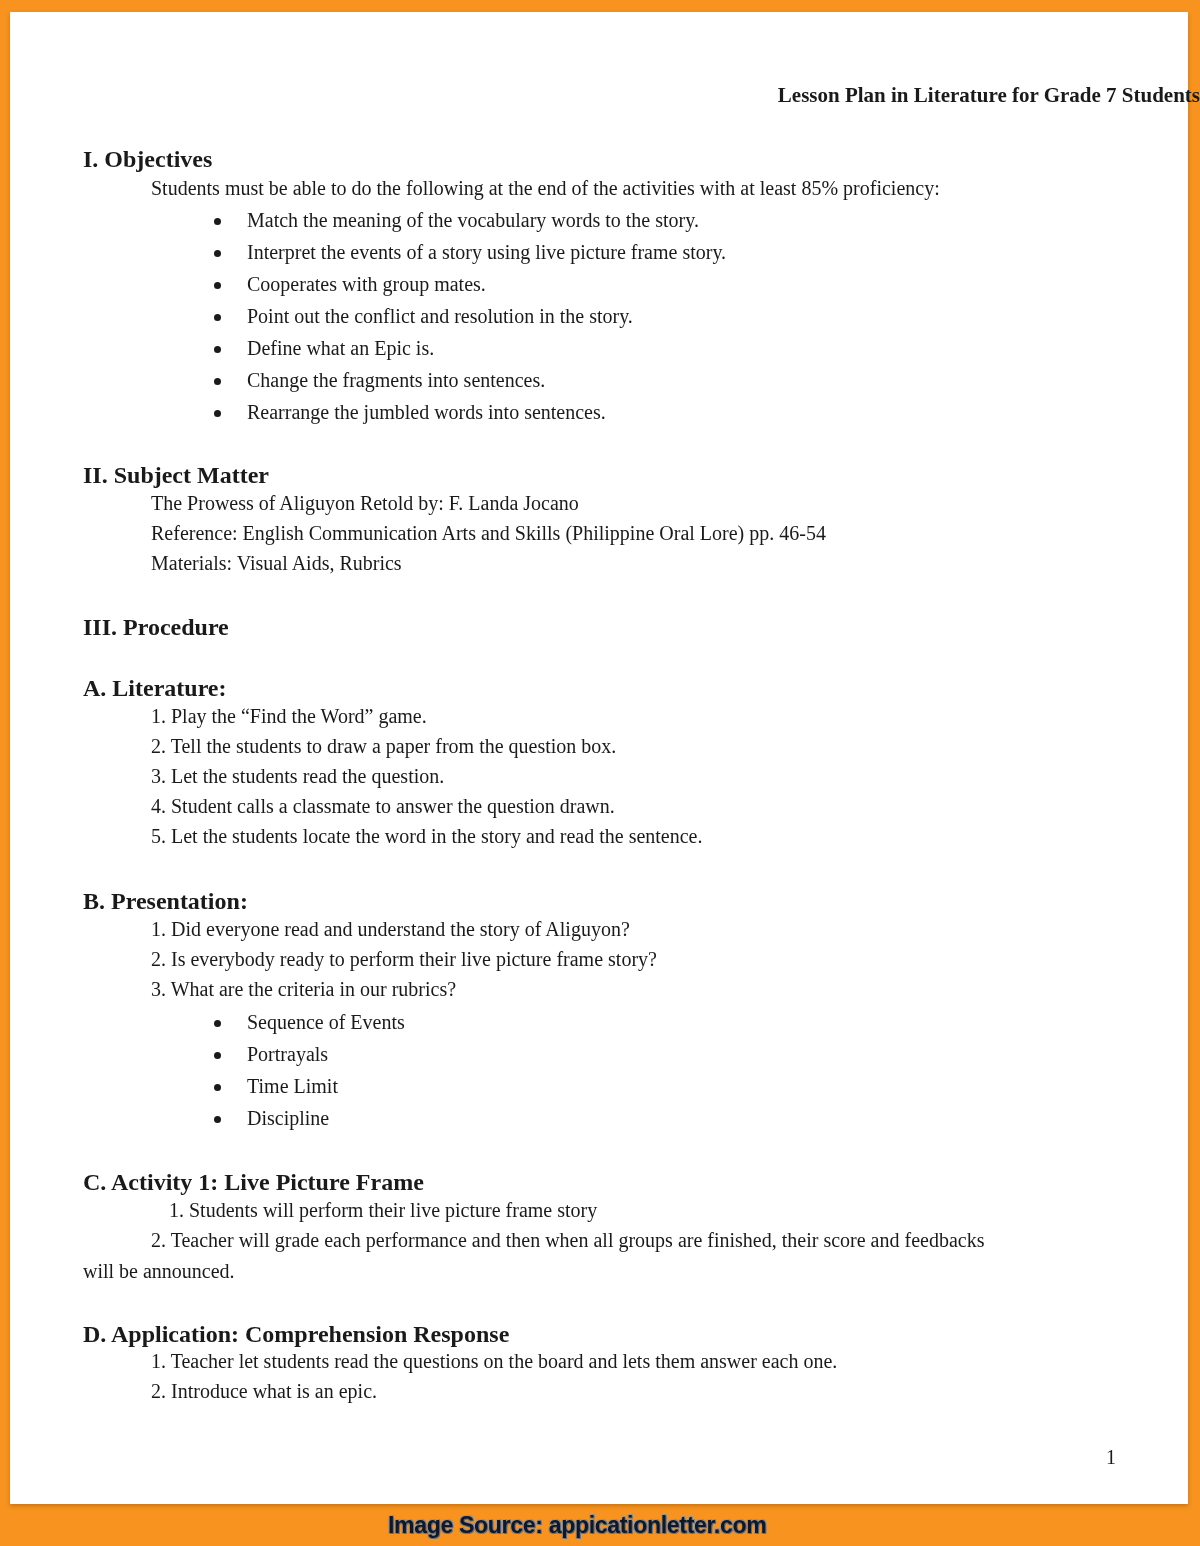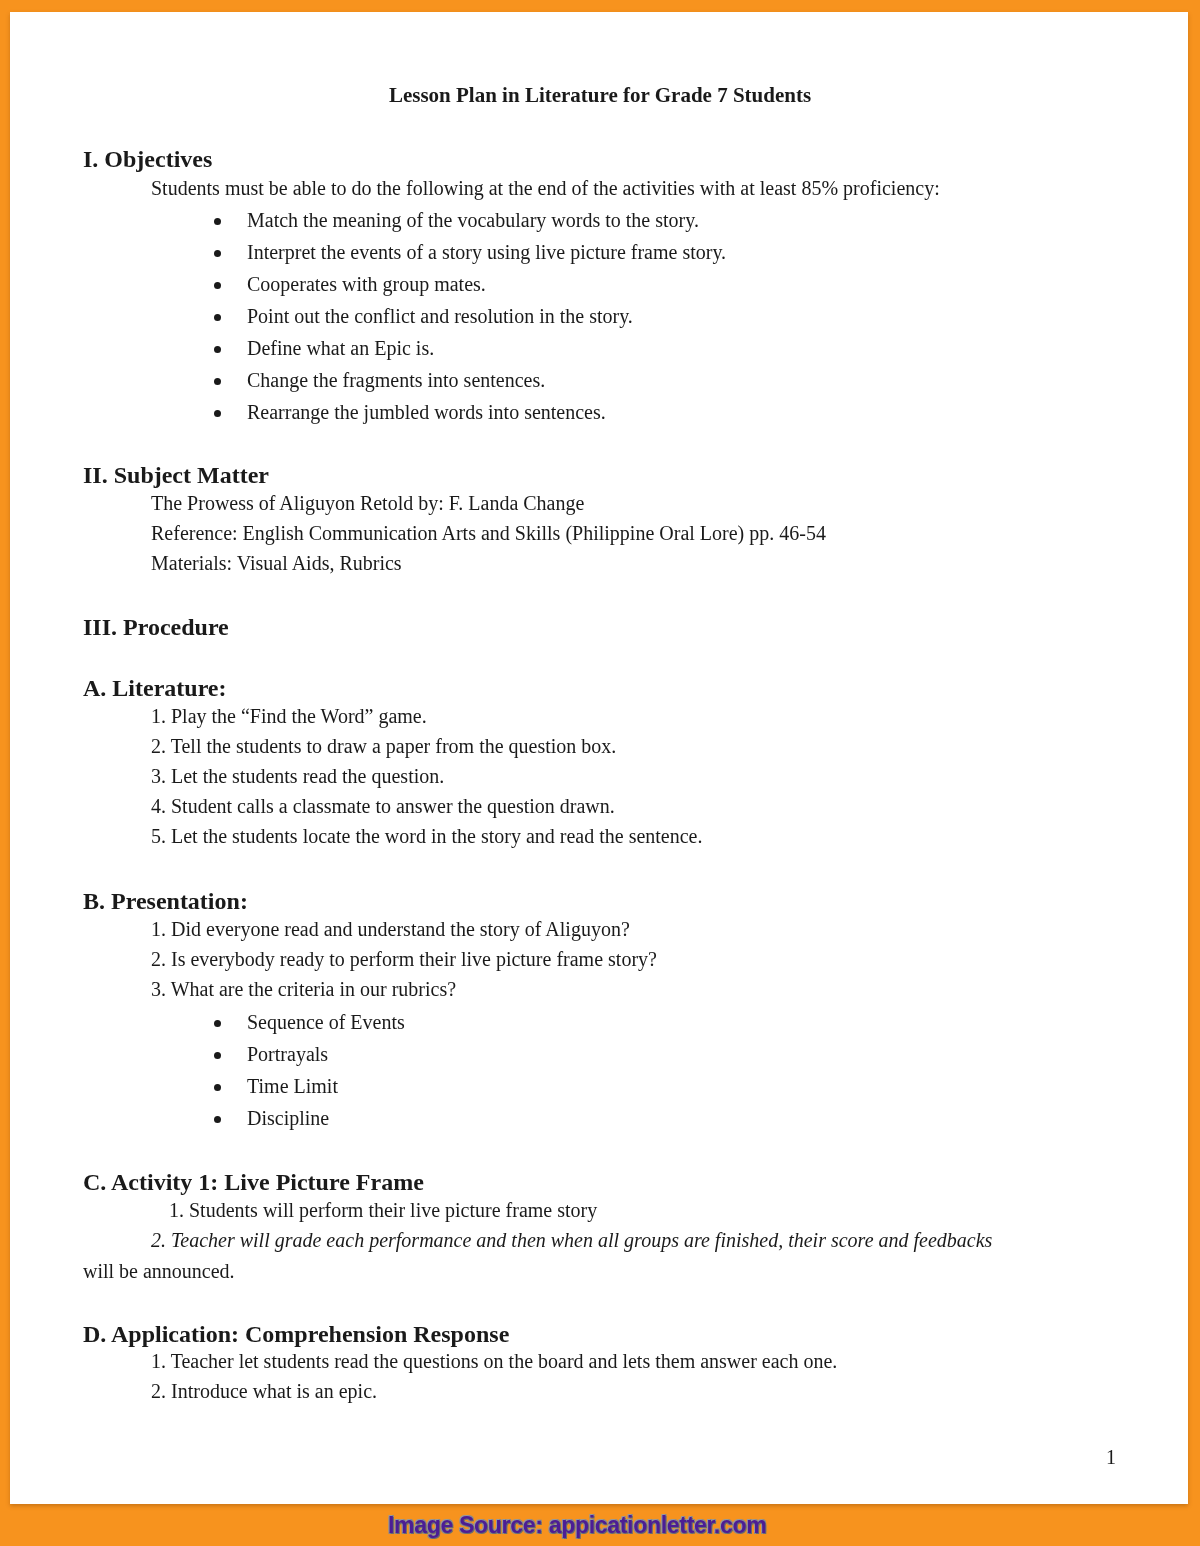--- a/index.html
+++ b/index.html
@@ -13,35 +13,35 @@
     }
     .page {
       position: absolute;
       left: 10px; top: 12px;
       width: 1178px; height: 1492px;
       background: #ffffff;
       box-shadow: 0 2px 4px rgba(120,60,0,0.35);
     }
     .title {
       position: absolute; top: 83px; left: 0; width: 1200px;
-      text-align: center; font-weight: bold; font-size: 21px;
+      text-align: right; font-weight: bold; font-size: 21px;
     }
     .abs { position: absolute; font-size: 20px; white-space: nowrap; }
     .h { font-weight: bold; font-size: 24px; text-align: center; }
     .bullet-row { position: absolute; font-size: 20px; white-space: nowrap; }
     .bullet-dot {
       position: absolute; left: 0; top: 9px;
       width: 7px; height: 7px; background: #1a1a1a; border-radius: 50%;
     }
     .bullet-text { position: absolute; left: 33px; top: 0; }
     .page-num { position: absolute; left: 1106px; top: 1446px; font-size: 20px; }
     .watermark {
       position: absolute; left: 388px; top: 1512px;
       font-family: "Liberation Sans", "DejaVu Sans", sans-serif;
-      font-weight: bold; font-size: 23px; color: #4c1d95;
+      font-weight: bold; font-size: 23px; color: #0f172a;
       letter-spacing: -0.3px;
       text-shadow: 1px 1px 0 #6b6b6b, -1px -1px 0 #9a9a9a, 1px -1px 0 #8a8a8a, -1px 1px 0 #8a8a8a;
     }
   </style>
 </head>
 <body>
 
 <div class="page"></div>
 
 <div class="title">Lesson Plan in Literature for Grade 7 Students</div>
@@ -72,21 +72,21 @@
 <div class="bullet-row" style="left:214px; top:369px;">
   <span class="bullet-dot"></span>
   <span class="bullet-text">Change the fragments into sentences.</span>
 </div>
 <div class="bullet-row" style="left:214px; top:401px;">
   <span class="bullet-dot"></span>
   <span class="bullet-text">Rearrange the jumbled words into sentences.</span>
 </div>
 
 <div class="abs h" style="left:83px; top:462px;">II. Subject Matter</div>
-<div class="abs" style="left:151px; top:492px;">The Prowess of Aliguyon Retold by: F. Landa Change</div>
+<div class="abs" style="left:151px; top:492px;">The Prowess of Aliguyon Retold by: F. Landa Jocano</div>
 <div class="abs" style="left:151px; top:522px;">Reference: English Communication Arts and Skills (Philippine Oral Lore) pp. 46-54</div>
 <div class="abs" style="left:151px; top:552px;">Materials: Visual Aids, Rubrics</div>
 
 <div class="abs h" style="left:83px; top:614px;">III. Procedure</div>
 
 <div class="abs h" style="left:83px; top:675px;">A. Literature:</div>
 <div class="abs" style="left:151px; top:705px;">1. Play the “Find the Word” game.</div>
 <div class="abs" style="left:151px; top:735px;">2. Tell the students to draw a paper from the question box.</div>
 <div class="abs" style="left:151px; top:765px;">3. Let the students read the question.</div>
 <div class="abs" style="left:151px; top:795px;">4. Student calls a classmate to answer the question drawn.</div>
@@ -109,21 +109,21 @@
   <span class="bullet-dot"></span>
   <span class="bullet-text">Time Limit</span>
 </div>
 <div class="bullet-row" style="left:214px; top:1107px;">
   <span class="bullet-dot"></span>
   <span class="bullet-text">Discipline</span>
 </div>
 
 <div class="abs h" style="left:83px; top:1169px;">C. Activity 1: Live Picture Frame</div>
 <div class="abs" style="left:169px; top:1199px;">1. Students will perform their live picture frame story</div>
-<div class="abs" style="left:151px; top:1229px;font-style:italic;">2. Teacher will grade each performance and then when all groups are finished, their score and feedbacks</div>
+<div class="abs" style="left:151px; top:1229px;">2. Teacher will grade each performance and then when all groups are finished, their score and feedbacks</div>
 <div class="abs" style="left:83px; top:1260px;">will be announced.</div>
 
 <div class="abs h" style="left:83px; top:1321px;">D. Application: Comprehension Response</div>
 <div class="abs" style="left:151px; top:1350px;">1. Teacher let students read the questions on the board and lets them answer each one.</div>
 <div class="abs" style="left:151px; top:1380px;">2. Introduce what is an epic.</div>
 
 <div class="page-num">1</div>
 
 <div class="watermark">Image Source: appicationletter.com</div>
 

